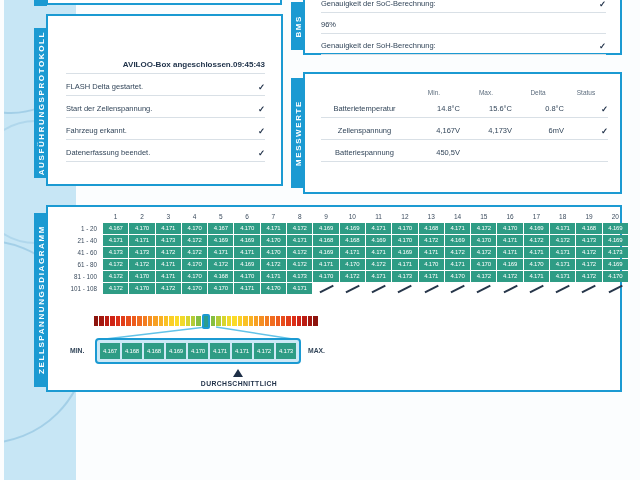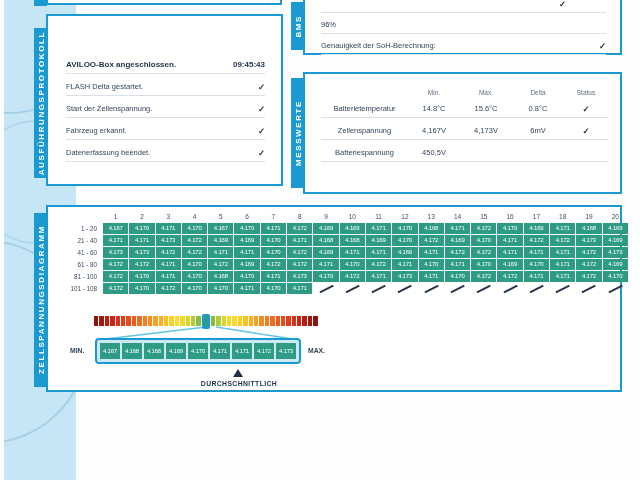--- a/index.html
+++ b/index.html
@@ -23,38 +23,38 @@
 
   
   .stub-panel{position:absolute;left:46px;top:-30px;width:236px;height:35px;background:#fff;border:2px solid #1b9ad2;box-sizing:border-box;}
   .stub-tab{position:absolute;left:34px;top:-10px;width:13px;height:16px;background:#1b9ad2;}
 
   
   #panel-protocol{left:46px;top:14px;width:237px;height:172px;}
   #panel-protocol .tab{top:12px;height:150px;}
   .proto-body{margin:36px 16px 0 18px;}
   .prow{display:flex;justify-content:space-between;align-items:flex-end;height:22px;border-bottom:1px solid #d9e0e6;font-size:7.5px;color:#33465a;padding-bottom:4px;box-sizing:border-box;}
-  .prow.title{font-weight:bold;font-size:8px;color:#1d3048;}
+  .prow.title{font-weight:bold;font-size:8px;color:#1d3048;justify-content:flex-end;}
   .check{font-size:8.5px;font-weight:bold;color:#1e2f47;line-height:1;}
 
   
   #panel-bms{left:303px;top:-16px;width:319px;height:71px;}
   #panel-bms .tab{top:16px;height:48px;}
   .bms-body{margin:6px 14px 0 16px;}
   .brow{display:grid;grid-template-columns:1fr 72px 40px;align-items:end;height:21px;border-bottom:1px solid #d9e0e6;font-size:7.5px;color:#33465a;padding-bottom:4px;box-sizing:border-box;}
   .brow .bval{text-align:left;color:#2a3c50;}
   .brow .check{text-align:right;}
 
   #panel-messwerte{left:303px;top:72px;width:319px;height:122px;}
   #panel-messwerte .tab{top:4px;height:110px;}
   .mw-body{margin:8px 12px 0 16px;}
   .mwhead{display:grid;grid-template-columns:1fr 52px 52px 52px 44px;font-size:6.5px;color:#5d6d7e;height:14px;align-items:end;}
   .mwhead div{text-align:center;}
   .mrow{display:grid;grid-template-columns:1fr 52px 52px 52px 44px;align-items:end;height:22px;border-bottom:1px solid #d9e0e6;font-size:7.5px;color:#33465a;padding-bottom:4px;box-sizing:border-box;}
-  .mrow div{text-align:center;}
+  .mrow div{text-align:right;}
   .mrow .mlabel{text-align:center;}
 
   
   #panel-diagram{left:46px;top:205px;width:576px;height:187px;}
   #panel-diagram .tab{top:6px;height:174px;}
   .grid-wrap{position:absolute;left:8px;top:5px;}
   .cgrid{display:grid;grid-template-columns:46px repeat(20,25.3px);gap:1px;}
   .ghead{font-size:6.5px;color:#3c4c5e;text-align:center;height:10px;line-height:10px;}
   .rlabel{font-size:6.3px;color:#3c4c5e;text-align:right;padding-right:5px;height:11px;line-height:11px;}
   .vcell{background:#2e9c85;color:#fff;font-size:6px;text-align:center;height:11px;line-height:11px;letter-spacing:-0.2px;}
@@ -116,20 +116,21 @@
       </div>
   </div>
 </div>
 
 <div class="panel" id="panel-bms">
   <div class="tab">
     <span>BMS</span>
   </div>
   <div class="bms-body">
       <div class="brow">
+        <span>Genauigkeit der SoC-Berechnung:</span>
         <span class="bval"></span>
         <span class="check">✓</span>
       </div>
       <div class="brow">
         <span class="bval">96%</span>
         <span class="check"></span>
       </div>
       <div class="brow">
         <span>Genauigkeit der SoH-Berechnung:</span>
         <span class="bval"></span>

